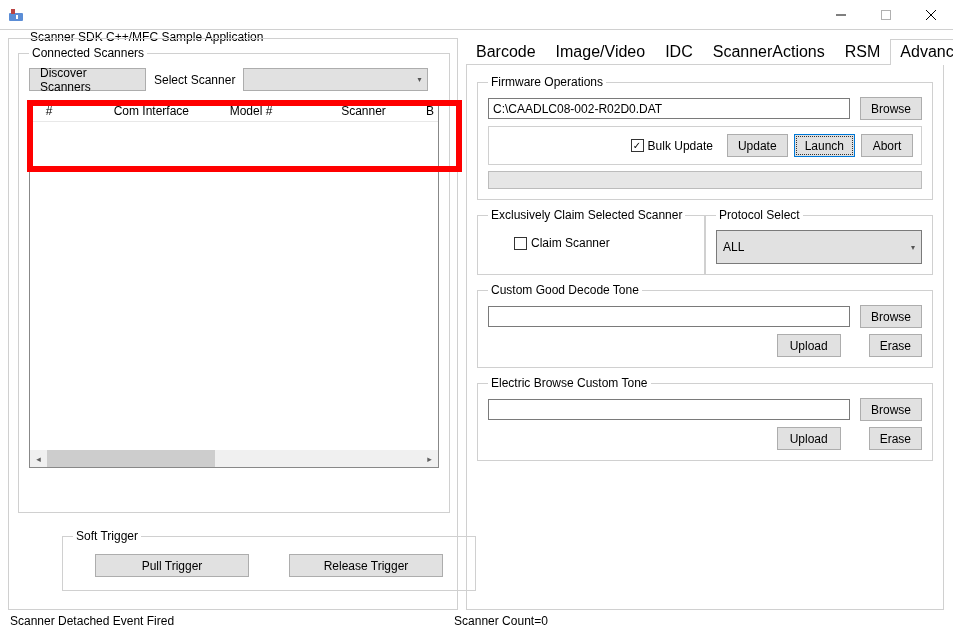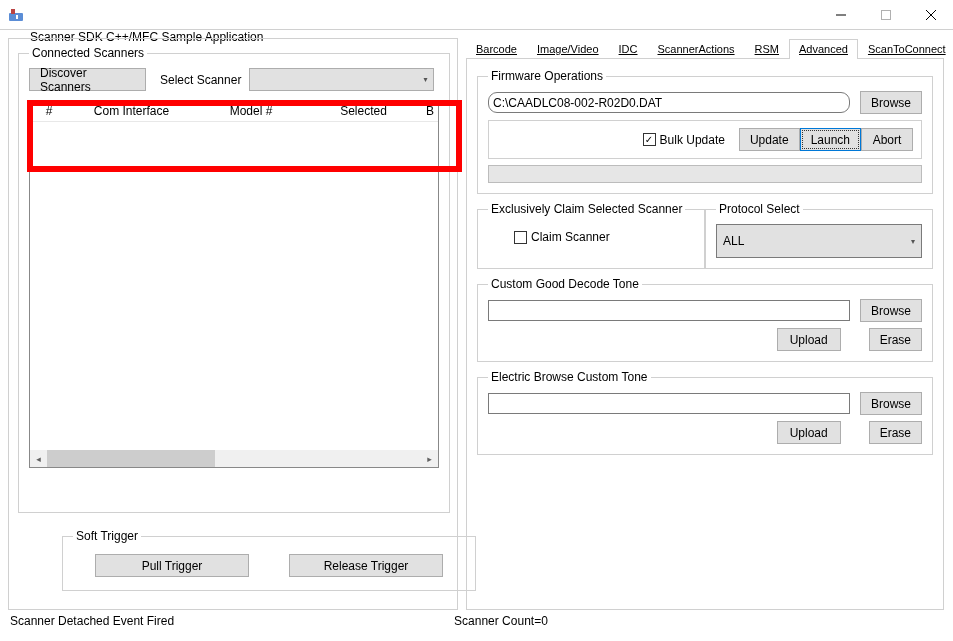--- a/index.html
+++ b/index.html
@@ -22,37 +22,37 @@
     .table-wrap { margin-top: 10px; border:1px solid #888; height: 367px; position: relative; background:#fff; }
     .table-head { display:flex; height: 20px; background:#fff; border-bottom:1px solid #e8e8e8; }
     .th { border-right: 0px solid #e8e8e8; padding: 2px 6px; text-align:center; font-size:12px; white-space:nowrap; overflow:hidden; }
     .redbox { position:absolute; border: 6px solid #ff0000; top:-2px; left:-3px; width: 435px; height: 72px; pointer-events:none; }
     .hscroll { position:absolute; bottom:0; left:0; right:0; height:17px; display:flex; background:#f0f0f0; }
     .sc-btn { width:17px; height:17px; background:#f0f0f0; border: none; display:flex; align-items:center; justify-content:center; font-size:9px; color:#606060; }
     .sc-track { flex:1; background:#f0f0f0; position:relative; }
     .sc-thumb { position:absolute; left:0; top:0; bottom:0; width: 45%; background:#cdcdcd; }
     .softtrigger { margin-top: 8px; margin-left: 44px; }
     .tabstrip { display:flex; border-bottom: 1px solid #d0d0d0; align-items:flex-end; }
-    .tab { padding: 3px 9px 4px 9px; border: 1px solid transparent; border-bottom: none; font-size:11px; white-space:nowrap; position:relative; top:1px;text-decoration:underline; }
+    .tab { padding: 3px 9px 4px 9px; border: 1px solid transparent; border-bottom: none; font-size:16px; white-space:nowrap; position:relative; top:1px; }
     .tab.active { border-color:#d0d0d0; background:#fff; }
     .tabbody { border:1px solid #d0d0d0; border-top:none; flex:1; padding: 10px 10px; }
     .textfield { border:1px solid #7a7a7a; height: 21px; background:#fff; padding: 0 4px; font-size:12px; display:flex; align-items:center; }
     .progress { border:1px solid #bcbcbc; background:#e6e6e6; height:18px; }
     .checkbox { display:inline-flex; align-items:center; gap:4px; }
     .chkbox { width:13px; height:13px; border:1px solid #333; display:inline-flex; align-items:center; justify-content:center; font-size:10px; line-height:10px; background:#fff;}
     .twocol { display:flex; gap:0; }
     .col { flex:1; }
     .selectwide { height:21px; border:1px solid #7a7a7a; background:#e1e1e1; display:flex; align-items:center; justify-content:space-between; padding:16px 6px; }
     .statusbar { height:22px; display:flex; align-items:center; padding: 0 10px; font-size:12px; border-top:0px solid #eee; }
     .statusbar .cell { flex:0 0 auto; }
     .statusbar .spacer { width: 280px; }
     .spacer-v { height: 6px; }
     .chev { font-size: 8px; color:#555; }
     .launch { border: 1px solid #0078d7; outline: 1px dotted #333; outline-offset:-3px; }
-    .rightbtns { display:flex; gap:0; margin-left:auto; }
+    .rightbtns { display:flex; gap:6px; margin-left:auto; }
     .tone-row { display:flex; gap:10px; align-items:center; }
     .tone-row .textfield { flex:1; }
   </style>
 </head>
 <body>
 
 <div class="titlebar">
   <span class="icon">
     <svg width="16" height="16" viewBox="0 0 16 16">
         <rect x="1" y="6" width="14" height="8" rx="1" fill="#5b8dd6"></rect>
@@ -81,31 +81,31 @@
   </div>
 </div>
 
 <div class="content">
 
   <div class="leftpane">
     <fieldset style="flex:1; display:flex; flex-direction:column;">
       <legend>Connected Scanners</legend>
       <div class="row">
         <span class="btn" style="width:117px;">Discover Scanners</span>
-        <span style="margin-left:6px;">Select Scanner</span>
+        <span style="margin-left:0;">Select Scanner</span>
         <div class="select">
           <span class="chev">▾</span>
         </div>
       </div>
       <div class="table-wrap">
         <div class="table-head">
           <div class="th" style="width:38px;">#</div>
-          <div class="th" style="width:127px;">Com Interface</div>
+          <div class="th" style="width:127px;text-align:right;">Com Interface</div>
           <div class="th" style="width:112px;">Model #</div>
-          <div class="th" style="width:113px;">Selected</div>
+          <div class="th" style="width:113px;">Scanner</div>
           <div class="th" style="width:18px;">B</div>
         </div>
         <div class="redbox"></div>
         <div class="hscroll">
           <div class="sc-btn">◂</div>
           <div class="sc-track">
             <div class="sc-thumb"></div>
           </div>
           <div class="sc-btn">▸</div>
         </div>
@@ -128,21 +128,21 @@
       <div class="tab">ScannerActions</div>
       <div class="tab">RSM</div>
       <div class="tab active">Advanced</div>
       <div class="tab">ScanToConnect</div>
 
     </div>
     <div class="tabbody">
       <fieldset>
         <legend>Firmware Operations</legend>
         <div class="tone-row">
-          <div class="textfield" style="width:323px;border-radius:9px;">C:\CAADLC08-002-R02D0.DAT</div>
+          <div class="textfield" style="width:323px;">C:\CAADLC08-002-R02D0.DAT</div>
           <span class="btn">Browse</span>
         </div>
         <div class="spacer-v"></div>
         <div style="border:1px solid #d0d0d0; padding:7px 8px; display:flex; align-items:center;">
           <span style="flex:1"></span>
           <label class="checkbox">
             <span class="chkbox">✓</span>
             <span>Bulk Update</span>
           </label>
           <div class="rightbtns" style="margin-left:14px;">

